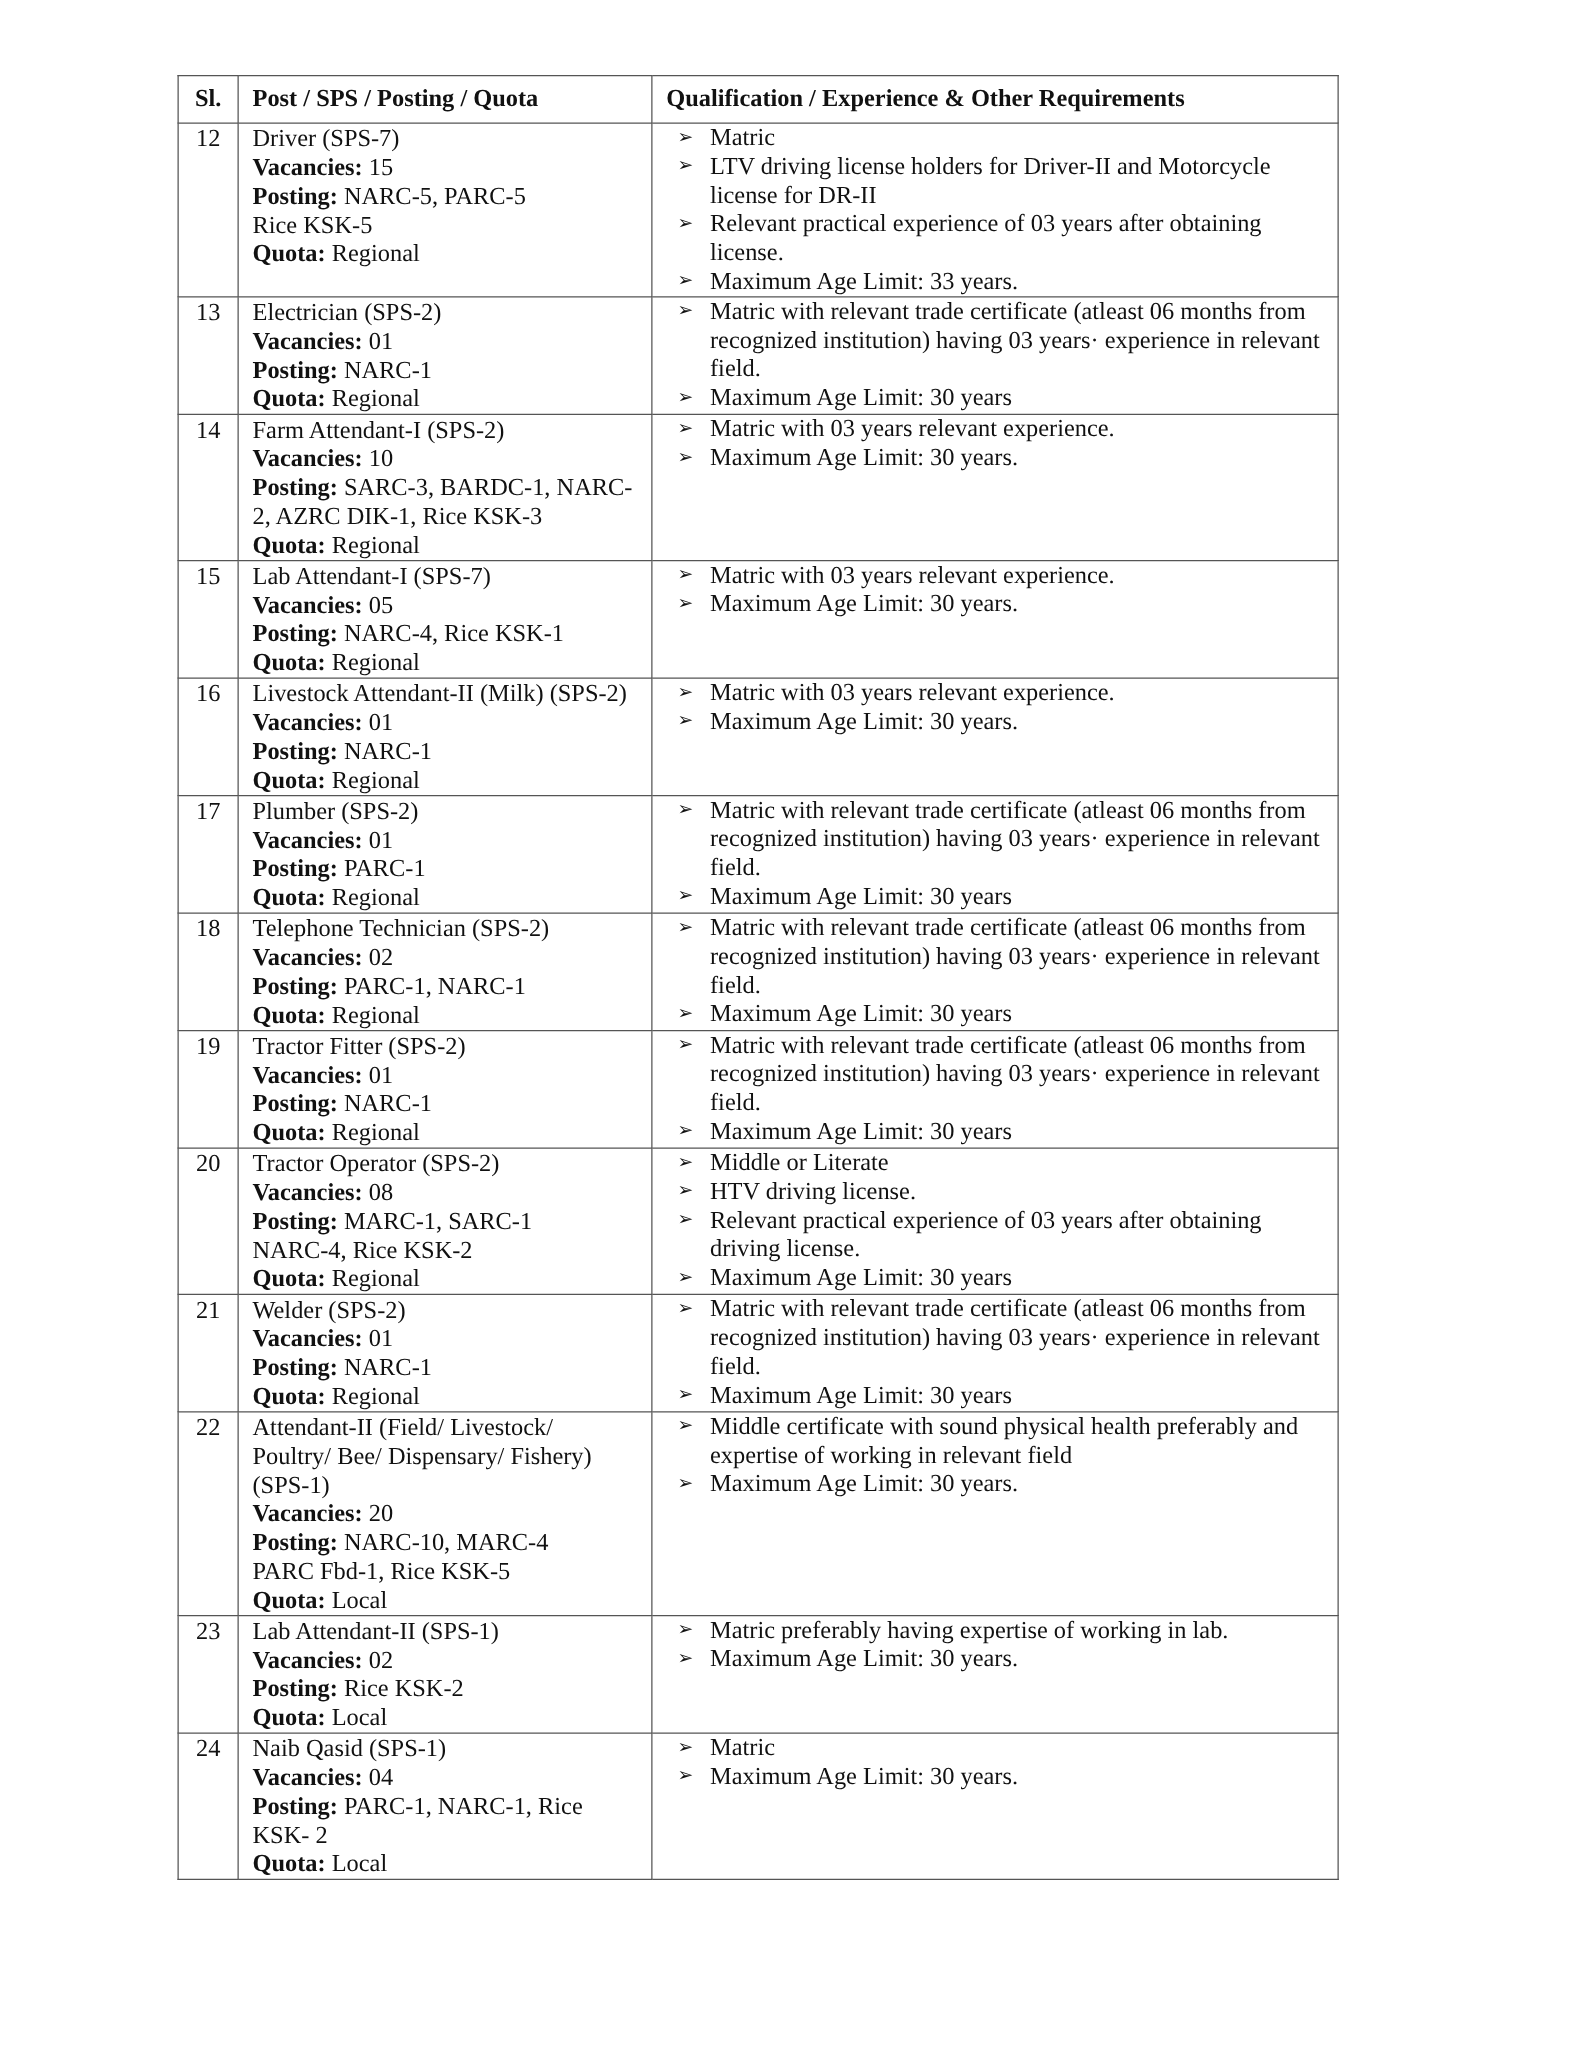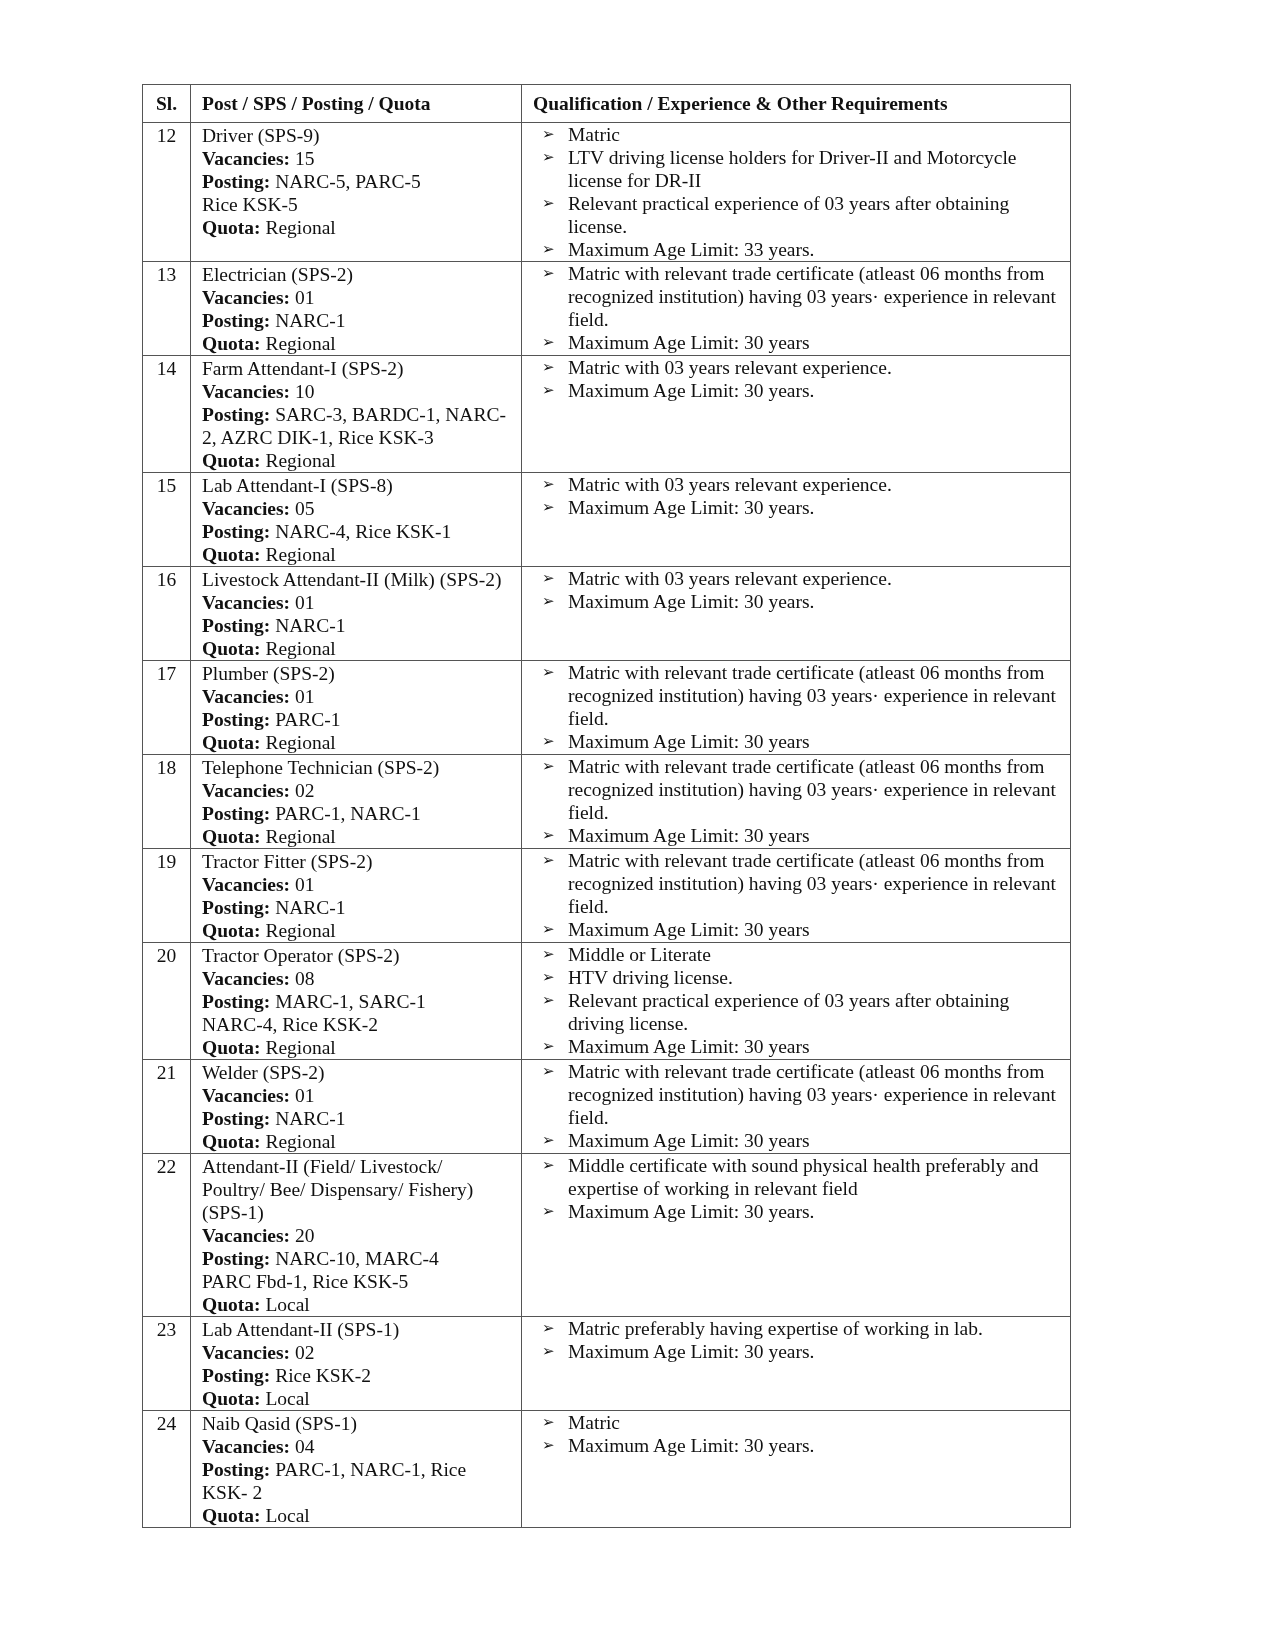--- a/index.html
+++ b/index.html
@@ -1,18 +1,18 @@
 <!DOCTYPE html>
 <html><head>
 <meta charset="utf-8">
 <style>
   html, body { margin: 0; padding: 0; background: #ffffff; }
   body { width: 1275px; height: 1650px; position: relative; overflow: hidden;
          font-family: "Liberation Serif", "DejaVu Serif", serif; color: #111; }
-  table.jobs { position: absolute; left: 142px; top: 84px; width: 928px;
+  table.jobs { position: absolute; left: 142px; top: 60px; width: 928px;
                border-collapse: collapse; table-layout: fixed; }
   table.jobs td, table.jobs th { border: 1.5px solid #555; vertical-align: top;
                padding: 0; font-size: 19.5px; line-height: 23px; }
   col.c1 { width: 48px; } col.c2 { width: 331px; } col.c3 { width: 549px; }
   th { font-weight: bold; text-align: left; height: 37px; vertical-align: middle !important; }
   th.sl { text-align: center; }
   th.post { padding-left: 11px !important; }
   th.qual { padding-left: 11px !important; }
   td.sl { text-align: center; padding-top: 1px !important; }
   td.post { padding: 1px 4px 0 11px !important; }
@@ -36,21 +36,21 @@
     <tr>
       <th class="sl">Sl.</th>
       <th class="post">Post / SPS / Posting / Quota</th>
       <th class="qual">Qualification / Experience &amp; Other Requirements</th>
     </tr>
   </thead>
   <tbody id="rows">
       <tr style="height: 116px;">
         <td class="sl">12</td>
         <td class="post">
-          <span class="line">Driver (SPS-9)</span>
+          <span class="line">Driver (SPS-7)</span>
           <span class="line"><span class="lbl">Vacancies:</span> <span>15</span></span>
           <span class="line"><span class="lbl">Posting:</span> <span>NARC-5, PARC-5</span></span>
           <span class="line">Rice KSK-5</span>
           <span class="line"><span class="lbl">Quota:</span> <span>Regional</span></span>
         </td>
         <td class="qual">
           <ul class="reqs">
             <li><span class="bullet">➢</span><span>Matric</span></li>
             <li><span class="bullet">➢</span><span>LTV driving license holders for Driver-II and Motorcycle license for DR-II</span></li>
             <li><span class="bullet">➢</span><span>Relevant practical experience of 03 years after obtaining license.</span></li>
@@ -85,21 +85,21 @@
         <td class="qual">
           <ul class="reqs">
             <li><span class="bullet">➢</span><span>Matric with 03 years relevant experience.</span></li>
             <li><span class="bullet">➢</span><span>Maximum Age Limit: 30 years.</span></li>
           </ul>
         </td>
       </tr>
       <tr style="height: 92px;">
         <td class="sl">15</td>
         <td class="post">
-          <span class="line">Lab Attendant-I (SPS-8)</span>
+          <span class="line">Lab Attendant-I (SPS-7)</span>
           <span class="line"><span class="lbl">Vacancies:</span> <span>05</span></span>
           <span class="line"><span class="lbl">Posting:</span> <span>NARC-4, Rice KSK-1</span></span>
           <span class="line"><span class="lbl">Quota:</span> <span>Regional</span></span>
         </td>
         <td class="qual">
           <ul class="reqs">
             <li><span class="bullet">➢</span><span>Matric with 03 years relevant experience.</span></li>
             <li><span class="bullet">➢</span><span>Maximum Age Limit: 30 years.</span></li>
           </ul>
         </td>

